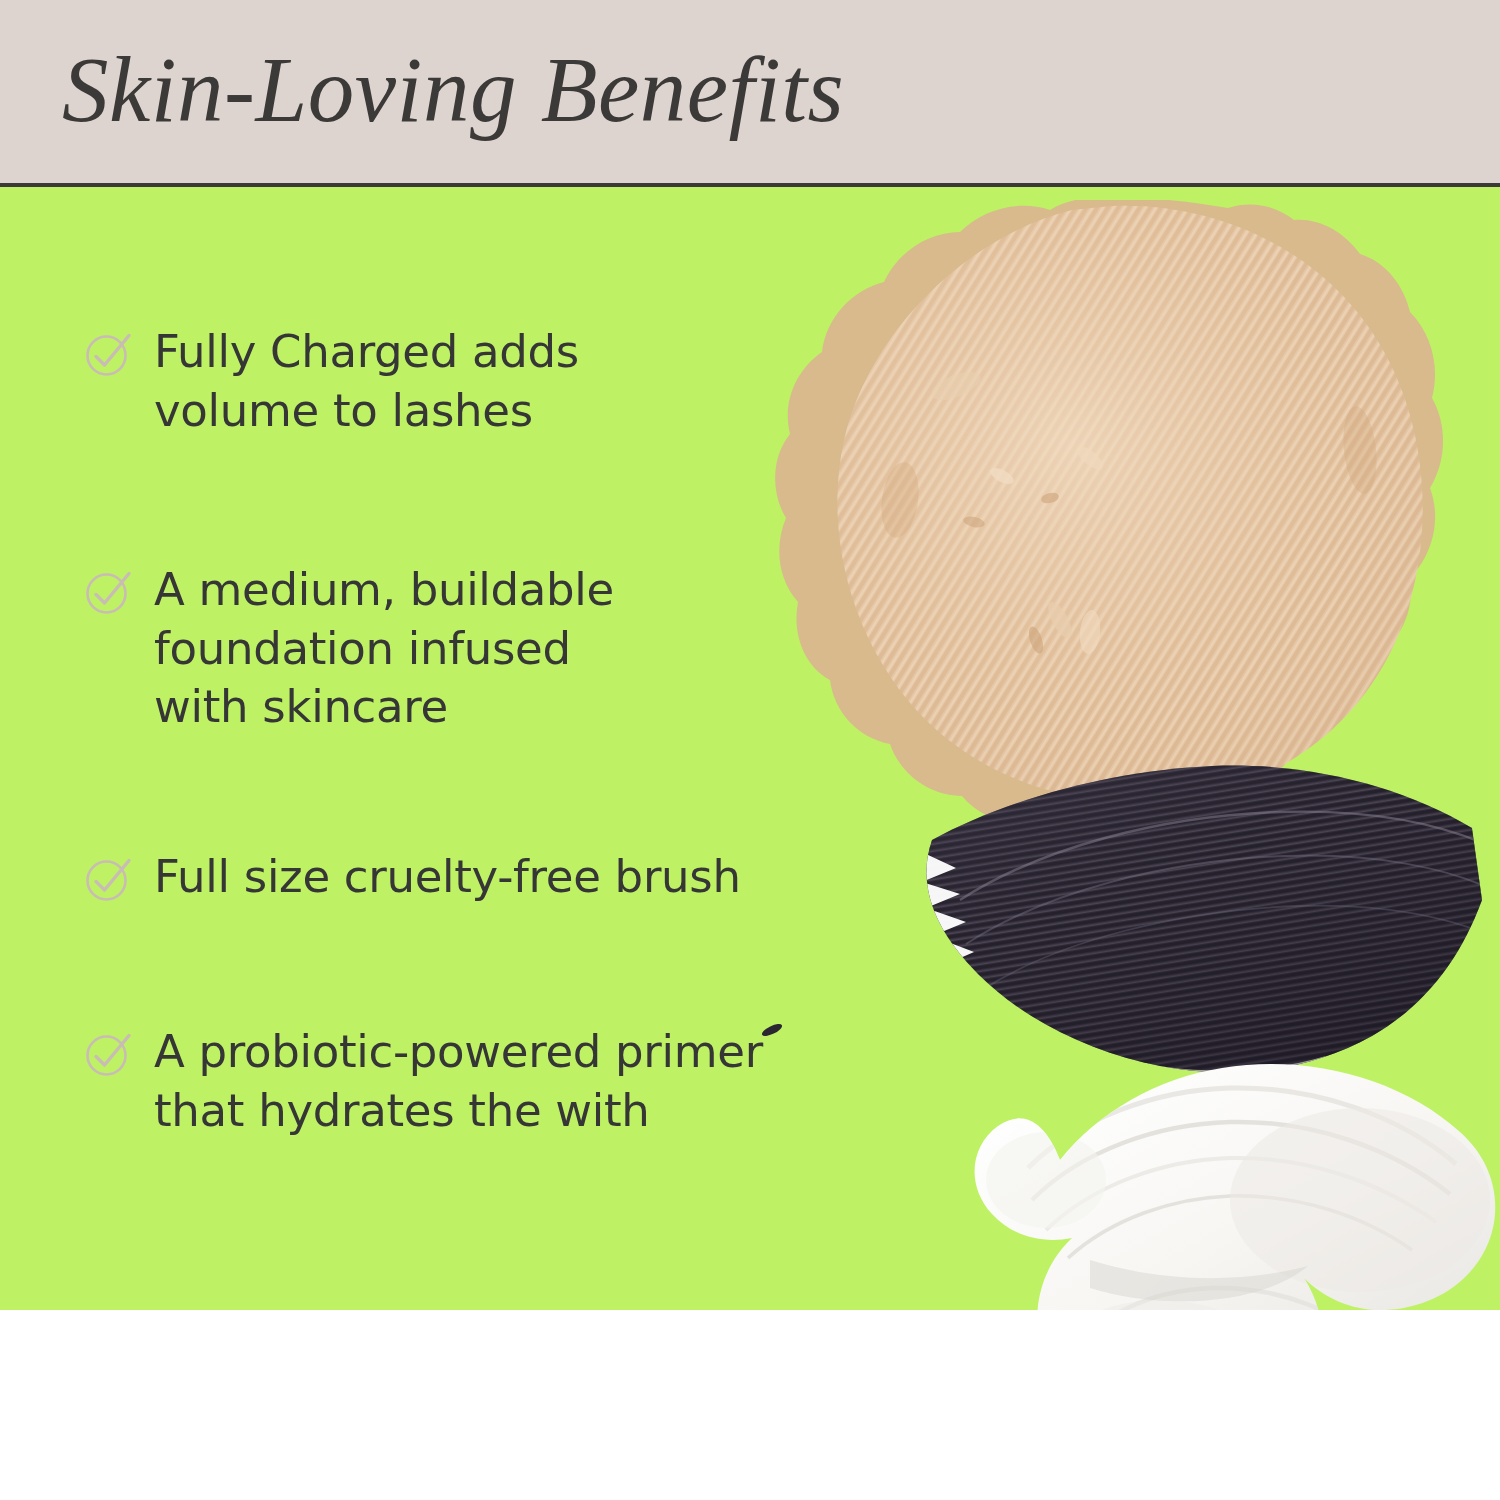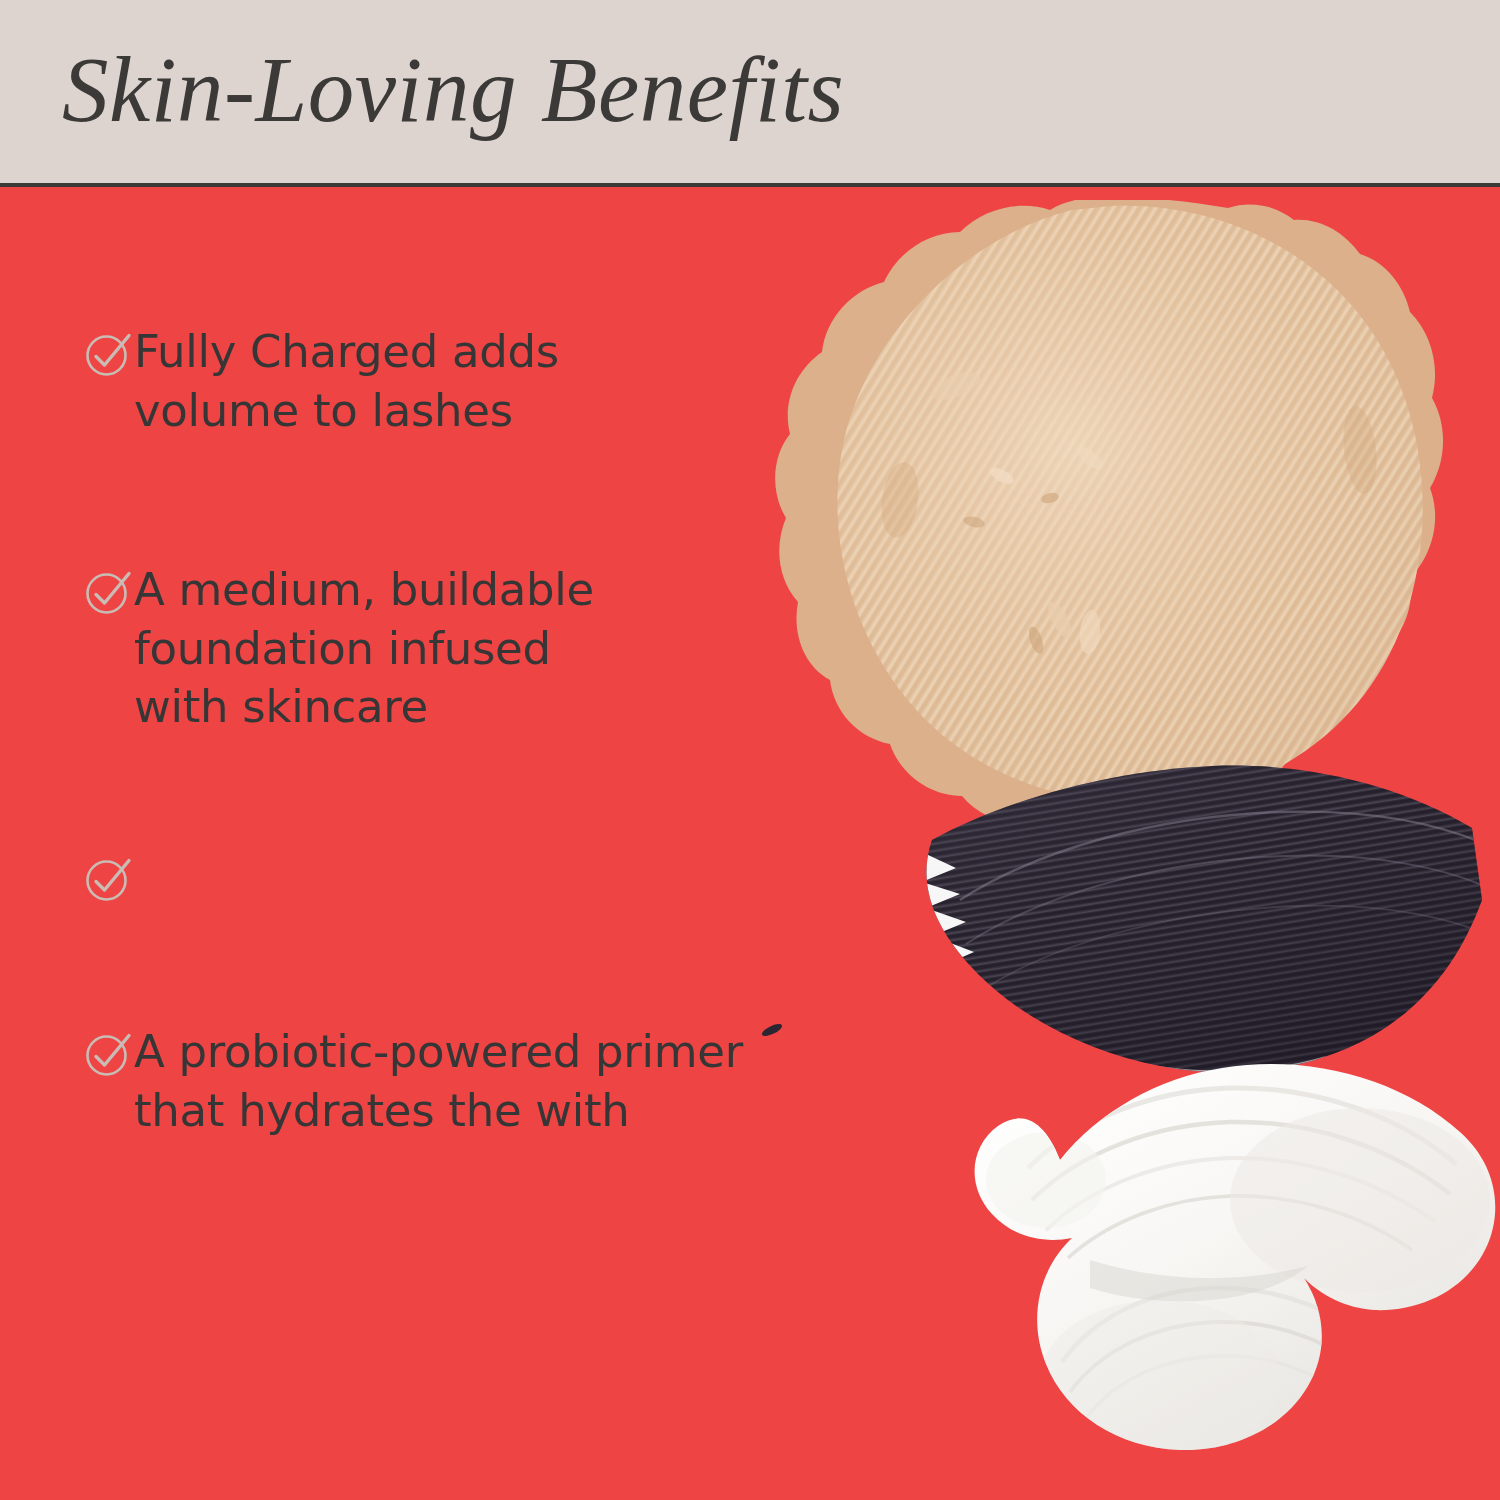--- a/index.html
+++ b/index.html
@@ -8,22 +8,22 @@
     padding: 0;
     background: #ffffff;
   }
   body {
     font-family: "Liberation Sans", sans-serif;
   }
 
   #page {
     position: relative;
     width: 1500px;
-    height: 1500px;
-    background: #ef4444;
+    height: 1310px;
+    background: #bef264;
     overflow: hidden;
   }
 
   
   .header-band {
     position: absolute;
     left: 0;
     top: 0;
     width: 1500px;
     height: 183px;
@@ -58,20 +58,21 @@
     left: 0;
     top: 183px;
     width: 960px;
     height: 1317px;
   }
   .benefit-item {
     position: absolute;
     left: 82px;
     display: flex;
     align-items: flex-start;
+    gap: 20px;
   }
   .benefit-item[data-idx="0"] { top: 140px; }
   .benefit-item[data-idx="1"] { top: 378px; }
   .benefit-item[data-idx="2"] { top: 665px; }
   .benefit-item[data-idx="3"] { top: 840px; }
 
   .check-icon {
     flex: 0 0 auto;
     width: 52px;
     height: 52px;
@@ -133,20 +134,21 @@
 with skincare</span>
     </div>
 
     <div class="benefit-item" data-idx="2">
       <span class="check-icon">
         <svg viewBox="0 0 52 52" xmlns="http://www.w3.org/2000/svg">
           <circle cx="24.5" cy="28.5" r="19" fill="none" stroke="#c9bcb4" stroke-width="2.6"></circle>
           <path d="M14 29.5 L22.5 38 L47 8.5" fill="none" stroke="#c9bcb4" stroke-width="3.4" stroke-linecap="round" stroke-linejoin="round"></path>
         </svg>
       </span>
+      <span class="benefit-text">Full size cruelty-free brush</span>
     </div>
 
     <div class="benefit-item" data-idx="3">
       <span class="check-icon">
         <svg viewBox="0 0 52 52" xmlns="http://www.w3.org/2000/svg">
           <circle cx="24.5" cy="28.5" r="19" fill="none" stroke="#c9bcb4" stroke-width="2.6"></circle>
           <path d="M14 29.5 L22.5 38 L47 8.5" fill="none" stroke="#c9bcb4" stroke-width="3.4" stroke-linecap="round" stroke-linejoin="round"></path>
         </svg>
       </span>
       <span class="benefit-text">A probiotic-powered primer

